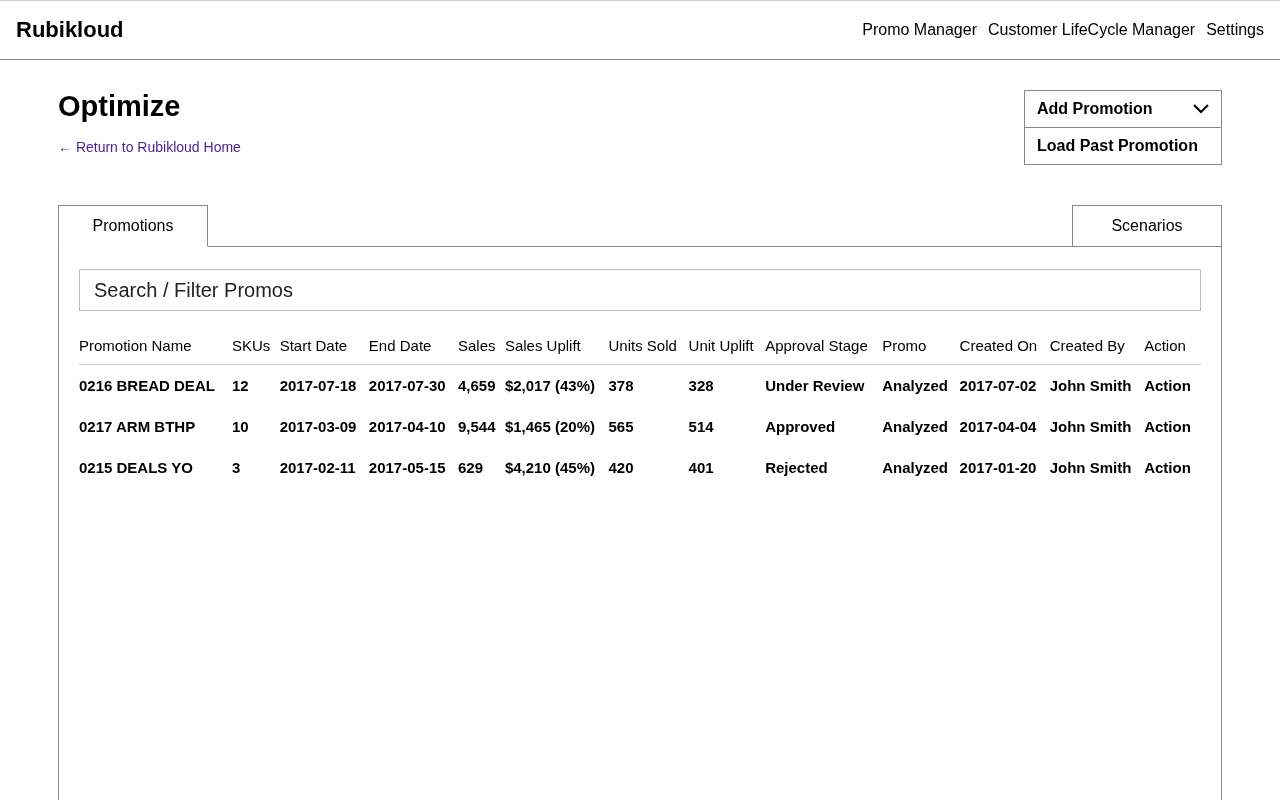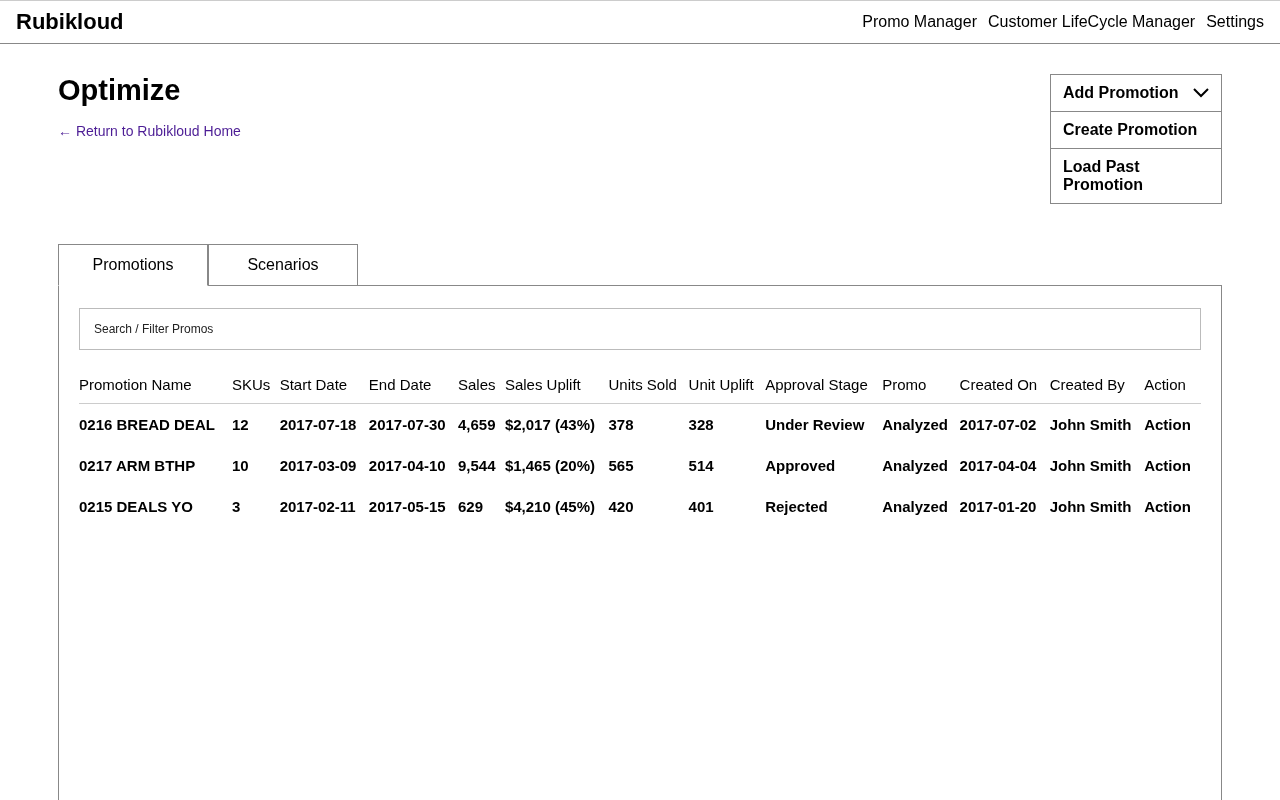--- a/index.html
+++ b/index.html
@@ -8,21 +8,21 @@
     background: #fff;
     color: #000;
     width: 1280px;
     height: 800px;
     overflow: hidden;
   }
   .header {
     display: flex;
     justify-content: space-between;
     align-items: center;
-    height: 44px;
+    height: 60px;
     padding: 0 16px;
     border-top: 1px solid #ccc;
     border-bottom: 1px solid #888;
   }
   .brand {
     font-size: 22px;
     font-weight: 600;
   }
   .nav {
     display: flex;
@@ -46,21 +46,21 @@
     font-size: 29px;
     font-weight: 700;
     margin-bottom: 16px;
   }
   .return-link {
     font-size: 14px;
     color: #4c1d95;
     cursor: pointer;
   }
   .dropdown {
-    width: 172px;
+    width: 198px;
     border: 1px solid #888;
     background: #fff;
   }
   .dropdown-header {
     display: flex;
     justify-content: space-between;
     align-items: center;
     padding: 9px 12px;
     font-size: 16px;
     font-weight: 600;
@@ -74,20 +74,21 @@
     cursor: pointer;
     border-bottom: 1px solid #888;
   }
   .dropdown-item:last-child { border-bottom: none; }
   .chevron {
     display: inline-block;
   }
   .tabs {
     display: flex;
     margin-top: 40px;
+    justify-content: space-between;
   }
   .tab {
     width: 150px;
     height: 42px;
     display: flex;
     align-items: center;
     justify-content: center;
     font-size: 16px;
     border: 1px solid #888;
     cursor: pointer;
@@ -104,21 +105,21 @@
     height: 570px;
     padding: 22px 20px;
     position: relative;
     z-index: 1;
   }
   .search-box {
     width: 100%;
     height: 42px;
     border: 1px solid #bbb;
     padding: 0 14px;
-    font-size: 12px;
+    font-size: 20px;
     color: #222;
     outline: none;
   }
   .search-box::placeholder { color: #222; }
   .table {
     width: 100%;
     margin-top: 16px;
     border-collapse: collapse;
     font-size: 15px;
   }
@@ -158,21 +159,20 @@
 
     <div class="dropdown">
       <div class="dropdown-header">
         <span>Add Promotion</span>
         <span class="chevron">
           <svg width="16" height="10" viewBox="0 0 16 10">
               <path d="M1 1 L8 8 L15 1" stroke="#000" stroke-width="2" fill="none"></path>
             </svg>
         </span>
       </div>
-      <div class="dropdown-item">Create Promotion</div>
       <div class="dropdown-item">Load Past Promotion</div>
     </div>
   </div>
 
   <div class="tabs">
     <div class="tab active">Promotions</div>
     <div class="tab">Scenarios</div>
   </div>
 
   <div class="panel">

